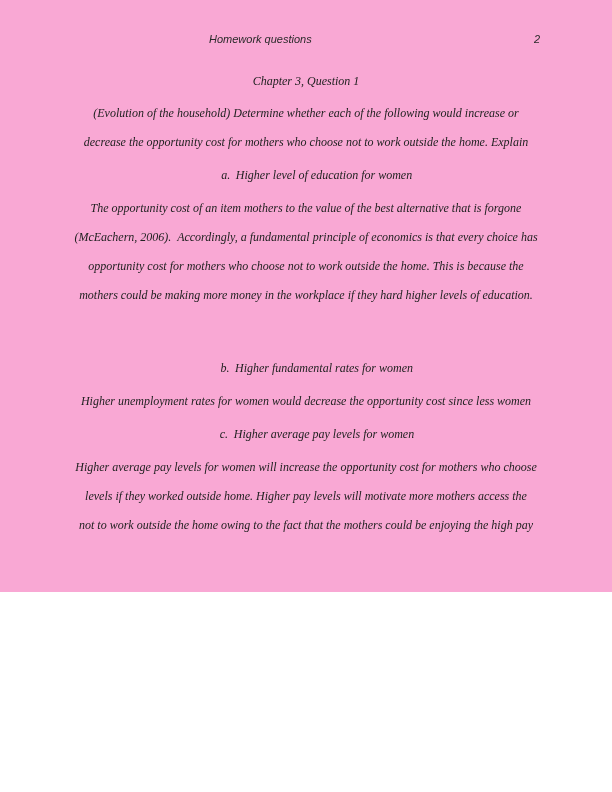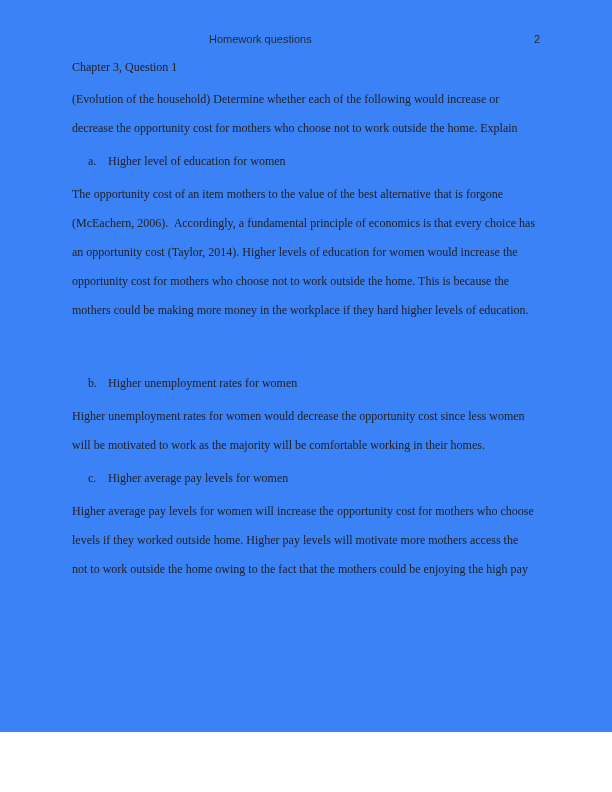--- a/index.html
+++ b/index.html
@@ -3,25 +3,26 @@
 <meta charset="utf-8">
 <style>
   html, body {
     margin: 0;
     padding: 0;
     background: #ffffff;
   }
   .page {
     position: relative;
     width: 612px;
-    height: 732px;
-    background: #3b82f6;
+    height: 592px;
+    background: #f9a8d4;
     overflow: hidden;
     font-family: "Liberation Serif", serif;
     color: #222222;
+    font-style: italic;
   }
   
   .page-header {
     position: absolute;
     top: 33px;
     left: 72px;
     right: 72px;
     height: 16px;
     font-family: "Liberation Sans", sans-serif;
     font-size: 11px;
@@ -36,24 +37,25 @@
   }
   .header-page-number {
     position: absolute;
     right: 0;
     top: 0;
     text-align: right;
   }
   
   .content {
     position: absolute;
-    top: 53px;
+    top: 67px;
     left: 72px;
     width: 468px;
     font-size: 12px;
+    text-align: center;
   }
   .section-heading {
     line-height: 29px;
     white-space: pre;
   }
   .paragraph {
     margin-top: 3px;
   }
   .text-line {
     line-height: 29px;
@@ -87,29 +89,27 @@
     <div class="section-heading">Chapter 3, Question 1</div>
     <div id="blocks">
         <div class="paragraph">
           <div class="text-line">(Evolution of the household) Determine whether each of the following would increase or</div>
           <div class="text-line">decrease the opportunity cost for mothers who choose not to work outside the home. Explain</div>
         </div>
         <div class="list-item"><span class="list-marker">a.</span><span>Higher level of education for women</span></div>
         <div class="paragraph">
           <div class="text-line">The opportunity cost of an item mothers to the value of the best alternative that is forgone</div>
           <div class="text-line">(McEachern, 2006).  Accordingly, a fundamental principle of economics is that every choice has</div>
-          <div class="text-line">an opportunity cost (Taylor, 2014). Higher levels of education for women would increase the</div>
           <div class="text-line">opportunity cost for mothers who choose not to work outside the home. This is because the</div>
           <div class="text-line">mothers could be making more money in the workplace if they hard higher levels of education.</div>
         </div>
         <div class="spacer"></div>
-        <div class="list-item"><span class="list-marker">b.</span><span>Higher unemployment rates for women</span></div>
+        <div class="list-item"><span class="list-marker">b.</span><span>Higher fundamental rates for women</span></div>
         <div class="paragraph">
           <div class="text-line">Higher unemployment rates for women would decrease the opportunity cost since less women</div>
-          <div class="text-line">will be motivated to work as the majority will be comfortable working in their homes.</div>
         </div>
         <div class="list-item"><span class="list-marker">c.</span><span>Higher average pay levels for women</span></div>
         <div class="paragraph">
           <div class="text-line">Higher average pay levels for women will increase the opportunity cost for mothers who choose</div>
           <div class="text-line">levels if they worked outside home. Higher pay levels will motivate more mothers access the</div>
           <div class="text-line">not to work outside the home owing to the fact that the mothers could be enjoying the high pay</div>
         </div>
       </div>
   </main>
 

